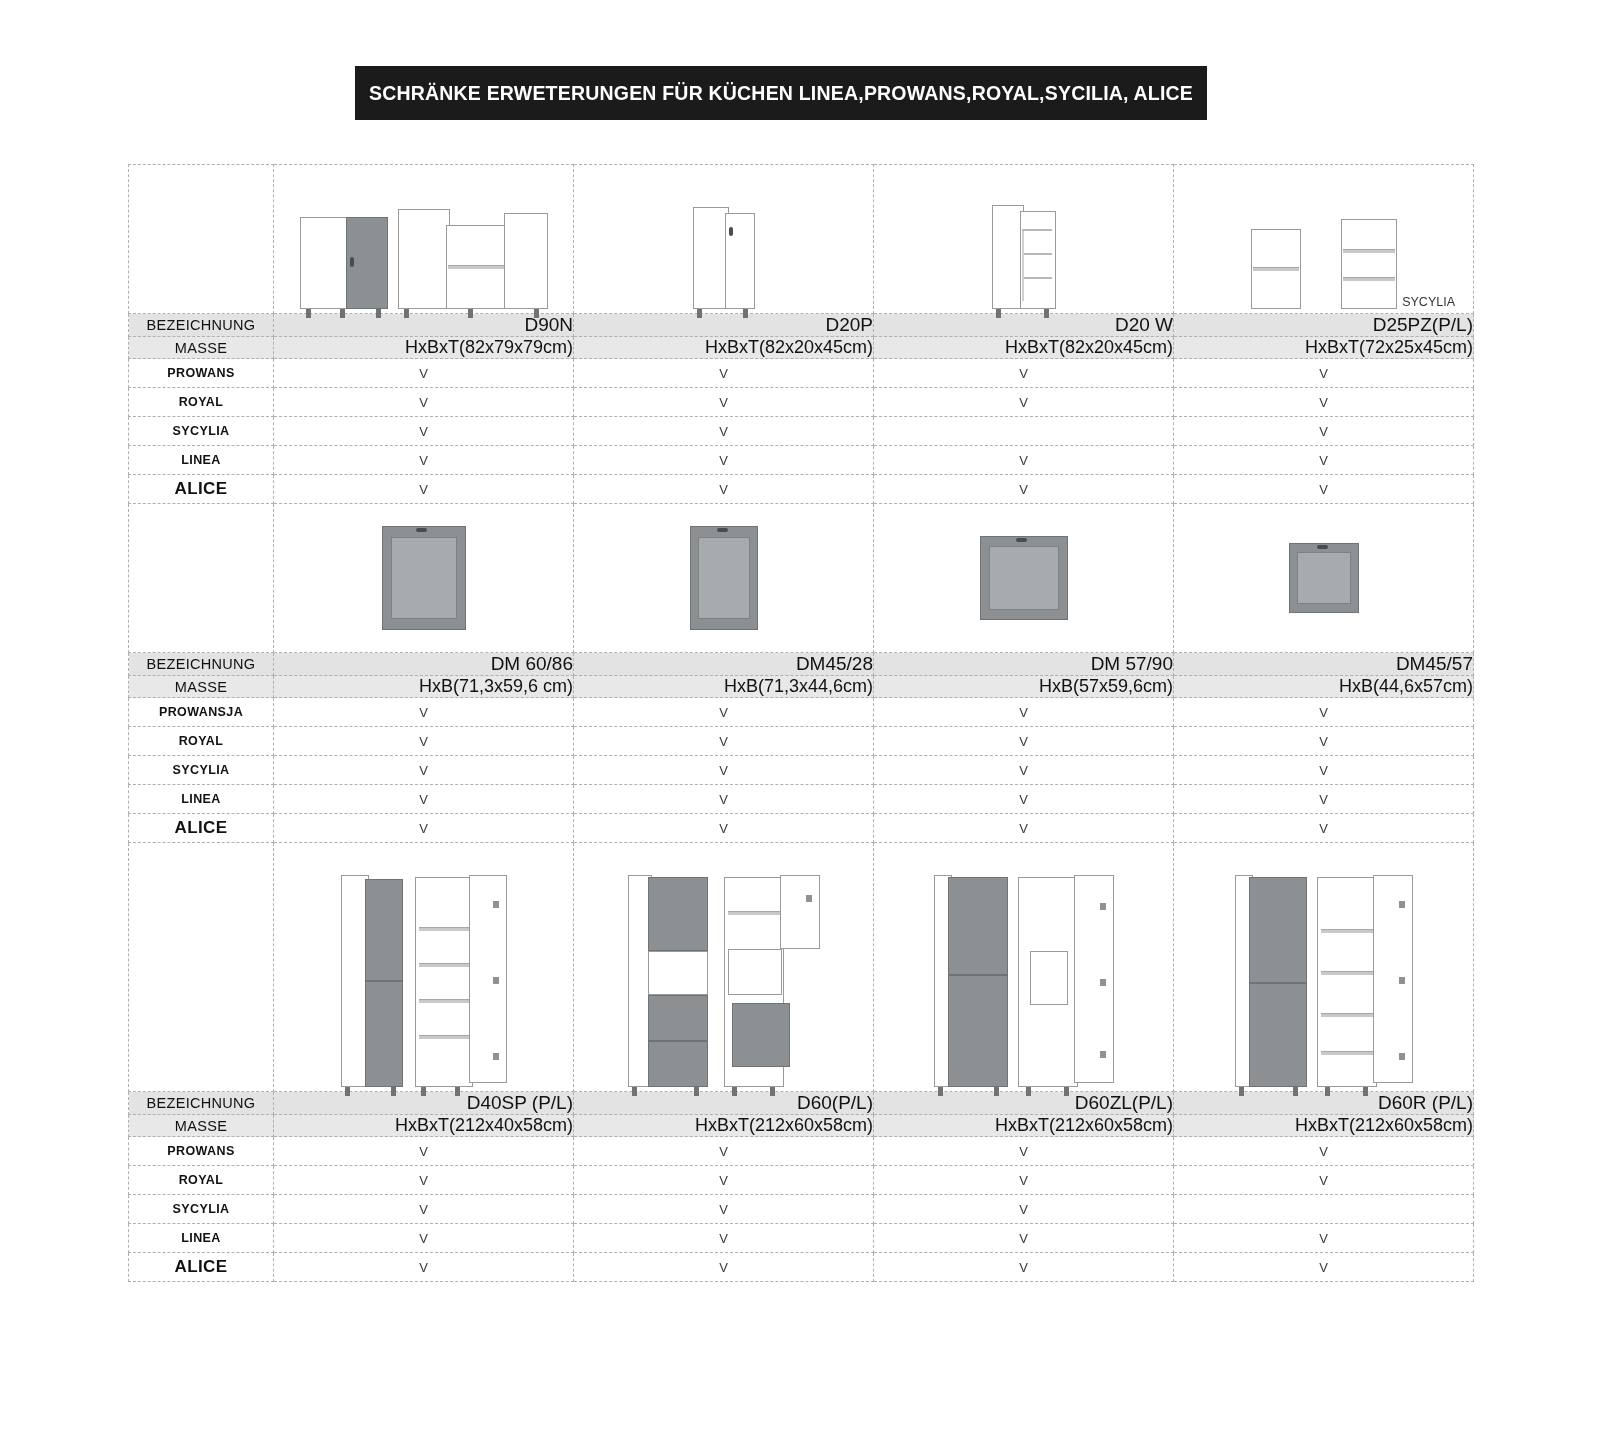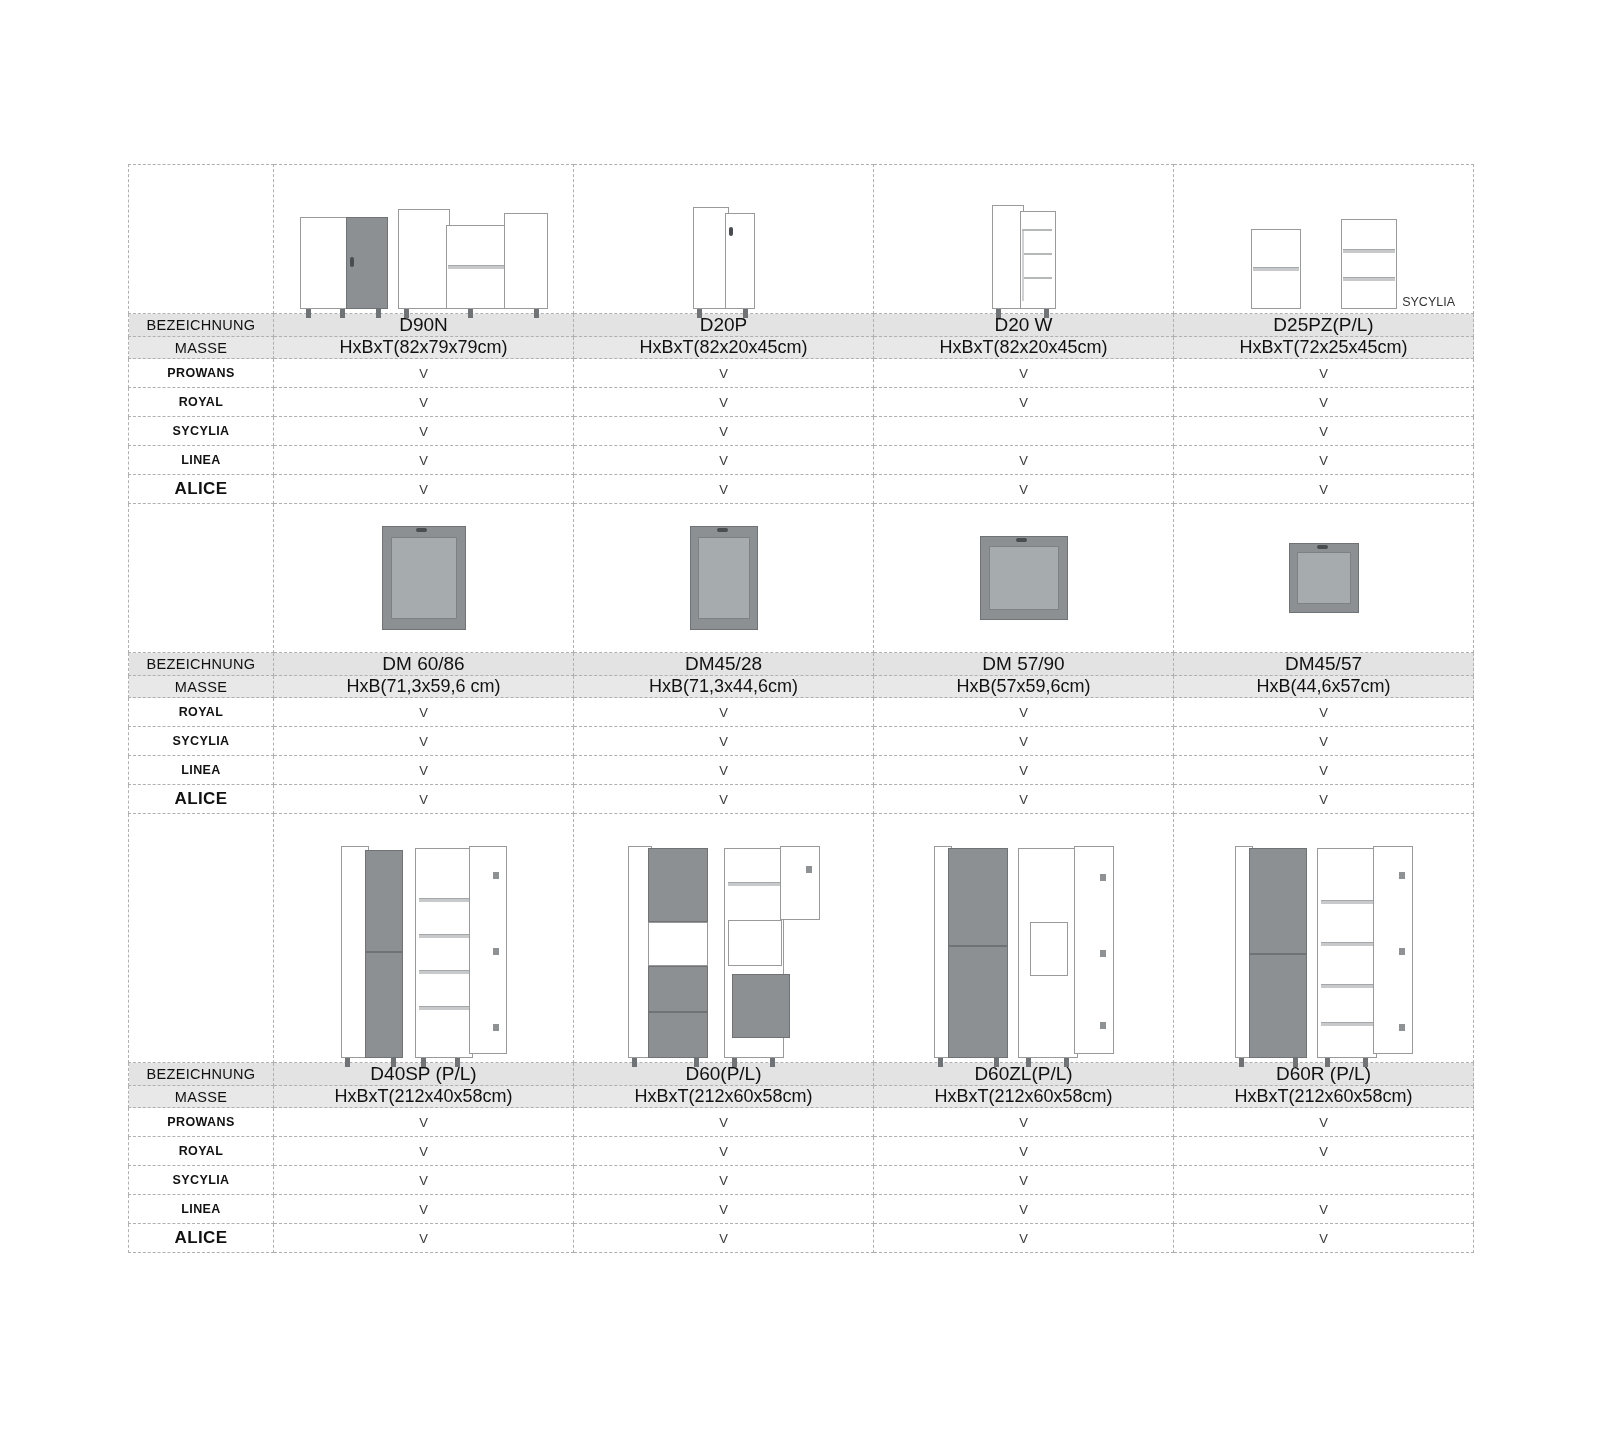--- a/index.html
+++ b/index.html
@@ -51,21 +51,21 @@
   .rowgrey td{background:#e3e3e3;}
   .rowgrey2 td{background:#e8e8e8;}
   .lbl{
     text-align:center;
     font-size:14.5px;
     letter-spacing:.3px;
     padding:7px 4px;
     white-space:nowrap;
   }
   .val{
-    text-align:center;
+    text-align:right;
     font-size:19px;
     padding:7px 4px;
     white-space:nowrap;
   }
   .val.small{font-size:18px;}
 
   .brandrow td{height:28px;background:#ffffff;}
   .brand{
     text-align:center;
     font-size:12.5px;
@@ -98,20 +98,21 @@
   .knob{position:absolute;width:11px;height:4px;background:#4a4d50;border-radius:2px;}
   .hinge{position:absolute;width:6px;height:7px;background:#8e9295;}
 
   .door-cell{display:flex;align-items:center;justify-content:center;height:100%;}
 </style>
 </head>
 <body>
 
 <div class="page">
 
+  <div class="title-banner">SCHRÄNKE ERWETERUNGEN FÜR KÜCHEN LINEA,PROWANS,ROYAL,SYCILIA,  ALICE</div>
 
   <table class="tbl">
     <colgroup>
       <col class="c-label">
         <col class="c-cell">
         <col class="c-cell">
         <col class="c-cell">
         <col class="c-cell">
     </colgroup>
     <tbody>
@@ -285,20 +286,27 @@
         <td class="val">DM45/57</td>
       </tr>
       <tr class="rowgrey2">
         <td class="lbl">MASSE</td>
         <td class="val small">HxB(71,3x59,6 cm)</td>
         <td class="val small">HxB(71,3x44,6cm)</td>
         <td class="val small">HxB(57x59,6cm)</td>
         <td class="val small">HxB(44,6x57cm)</td>
       </tr>
 
+      <tr class="brandrow">
+        <td class="brand">PROWANSJA</td>
+        <td class="check">V</td>
+        <td class="check">V</td>
+        <td class="check">V</td>
+        <td class="check">V</td>
+      </tr>
       <tr class="brandrow">
         <td class="brand">ROYAL</td>
         <td class="check">V</td>
         <td class="check">V</td>
         <td class="check">V</td>
         <td class="check">V</td>
       </tr>
       <tr class="brandrow">
         <td class="brand">SYCYLIA</td>
         <td class="check">V</td>

